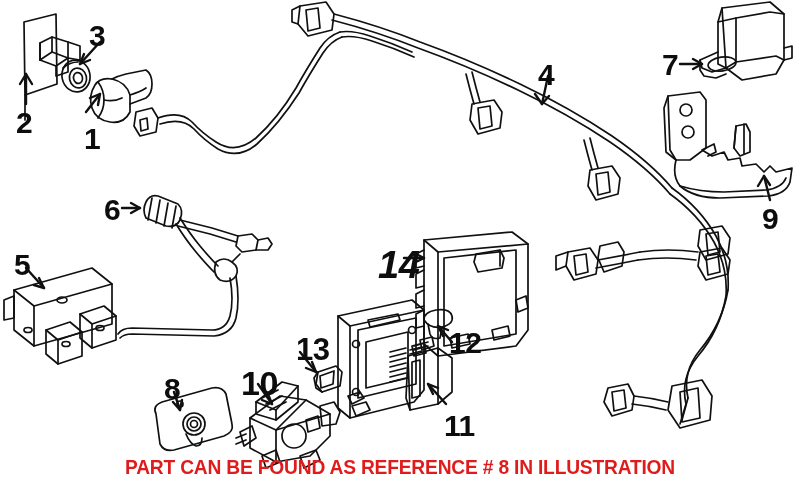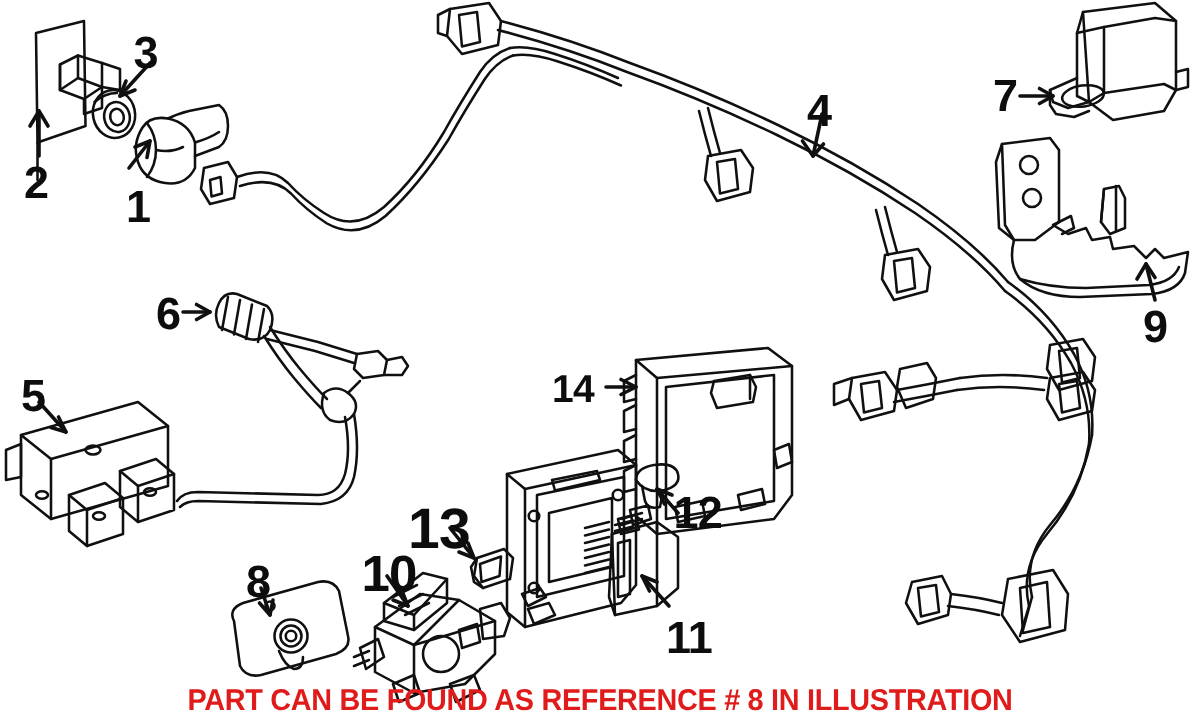--- a/index.html
+++ b/index.html
@@ -332,18 +332,18 @@
   <div class="callout" style="left:89px;top:21px;font-size:30px;">3</div>
   <div class="callout" style="left:538px;top:60px;font-size:30px;">4</div>
   <div class="callout" style="left:14px;top:250px;font-size:30px;">5</div>
   <div class="callout" style="left:104px;top:195px;font-size:30px;">6</div>
   <div class="callout" style="left:662px;top:50px;font-size:30px;">7</div>
   <div class="callout" style="left:164px;top:374px;font-size:30px;">8</div>
   <div class="callout" style="left:762px;top:204px;font-size:30px;">9</div>
   <div class="callout" style="left:241px;top:366px;font-size:34px;">10</div>
   <div class="callout" style="left:444px;top:411px;font-size:30px;">11</div>
   <div class="callout" style="left:449px;top:328px;font-size:30px;">12</div>
-  <div class="callout" style="left:272px;top:334px;font-size:38px;">13</div>
-  <div class="callout" style="left:368px;top:246px;font-size:26px;">14</div>
+  <div class="callout" style="left:296px;top:334px;font-size:31px;">13</div>
+  <div class="callout" style="left:378px;top:246px;font-size:38px;font-style:italic;">14</div>
 
   <div class="banner">PART CAN BE FOUND AS REFERENCE # 8 IN ILLUSTRATION</div>
 
 </div>
 
 </body></html>

